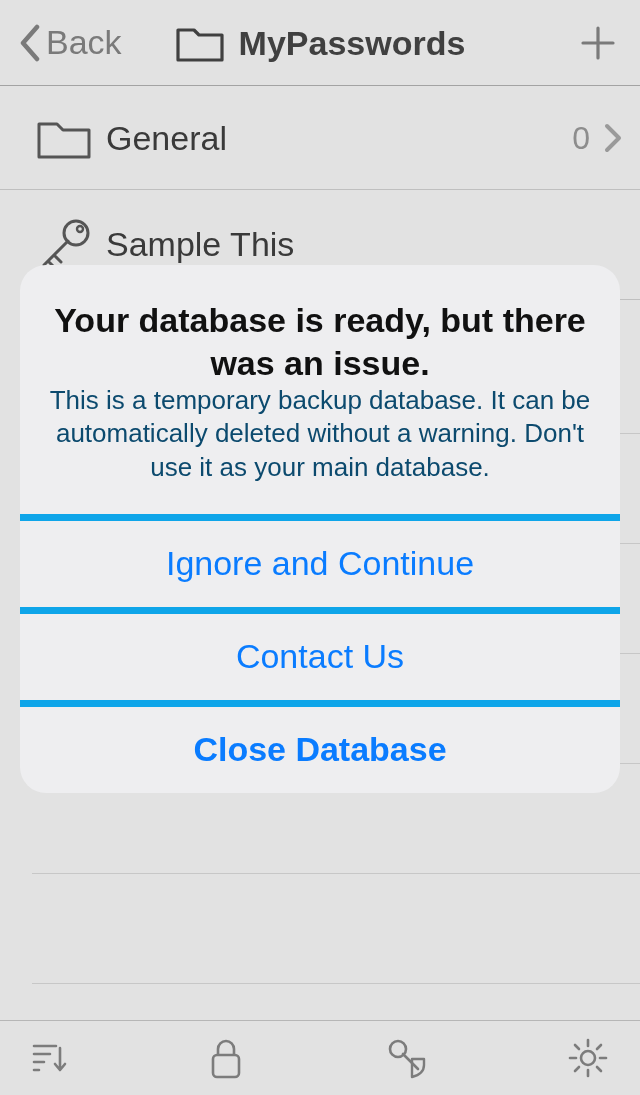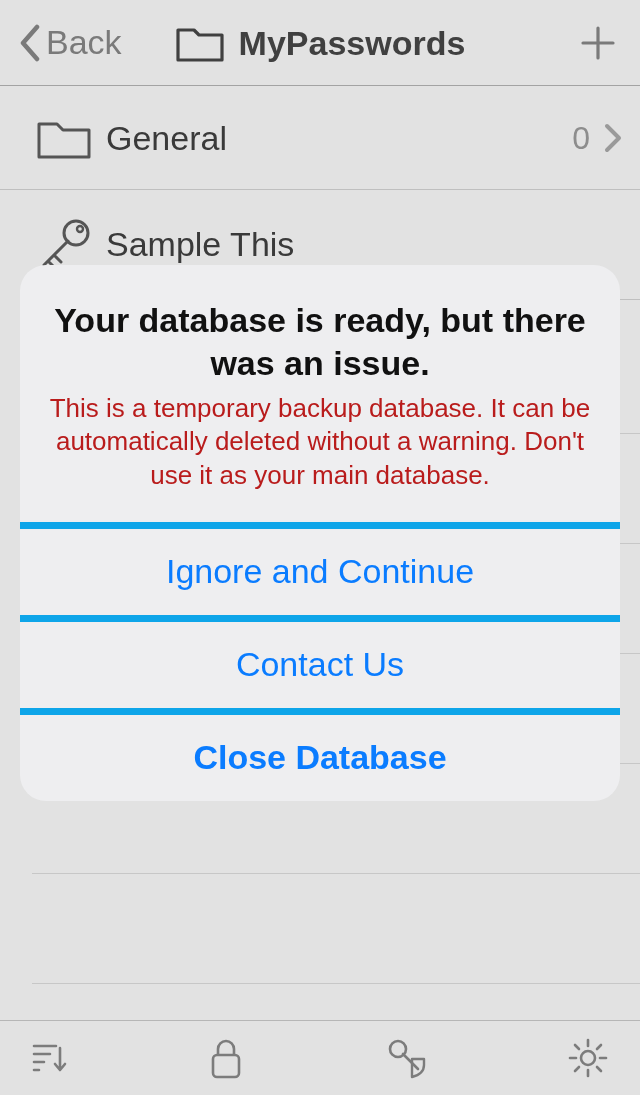--- a/index.html
+++ b/index.html
@@ -66,21 +66,21 @@
     width:600px;
     background:#eeeef0;
     border-radius:26px;
     overflow:hidden;
     position:absolute;
     top:265px;
     box-shadow:none;
   }
   .alert-body { padding:34px 26px 30px; text-align:center; }
   .alert-title { font-size:34px; font-weight:700; line-height:1.25; color:#111;}
-  .alert-msg { font-size:26px; color:#b91c1c; margin-top:8px; line-height:1.28;}
+  .alert-msg { font-size:26px; color:#0c4a6e; margin-top:0; line-height:1.28;}
   .alert-btn {
     border-top:7px solid #0ea5e9;
     height:93px;
     display:flex; align-items:center; justify-content:center;
     font-size:34px; color:#0a7cff;
   }
   .alert-btn.bold { font-weight:700; }
   svg { display:block; }
 </style>
 </head>

